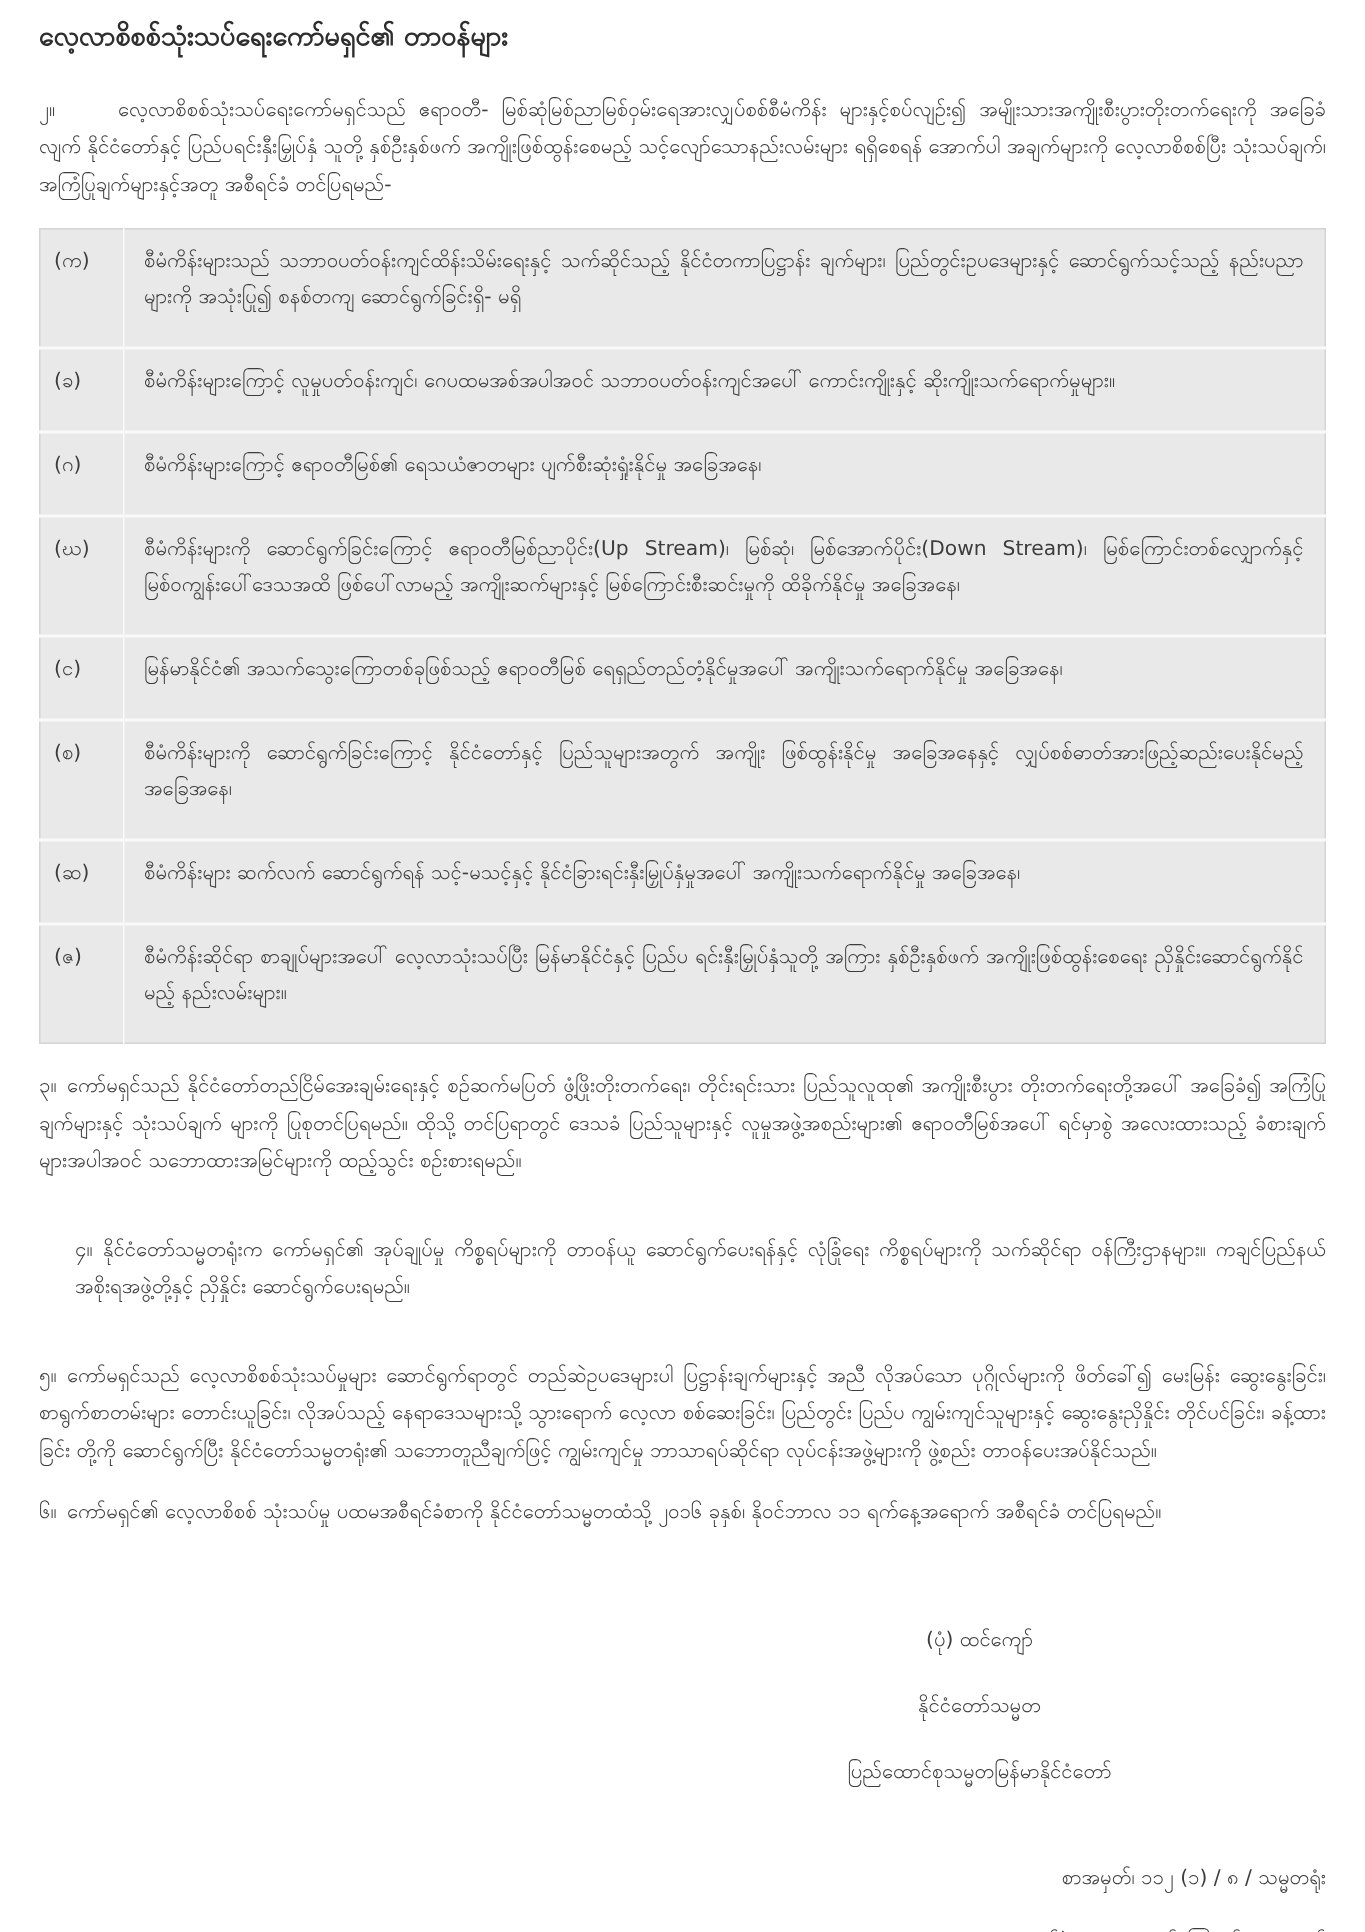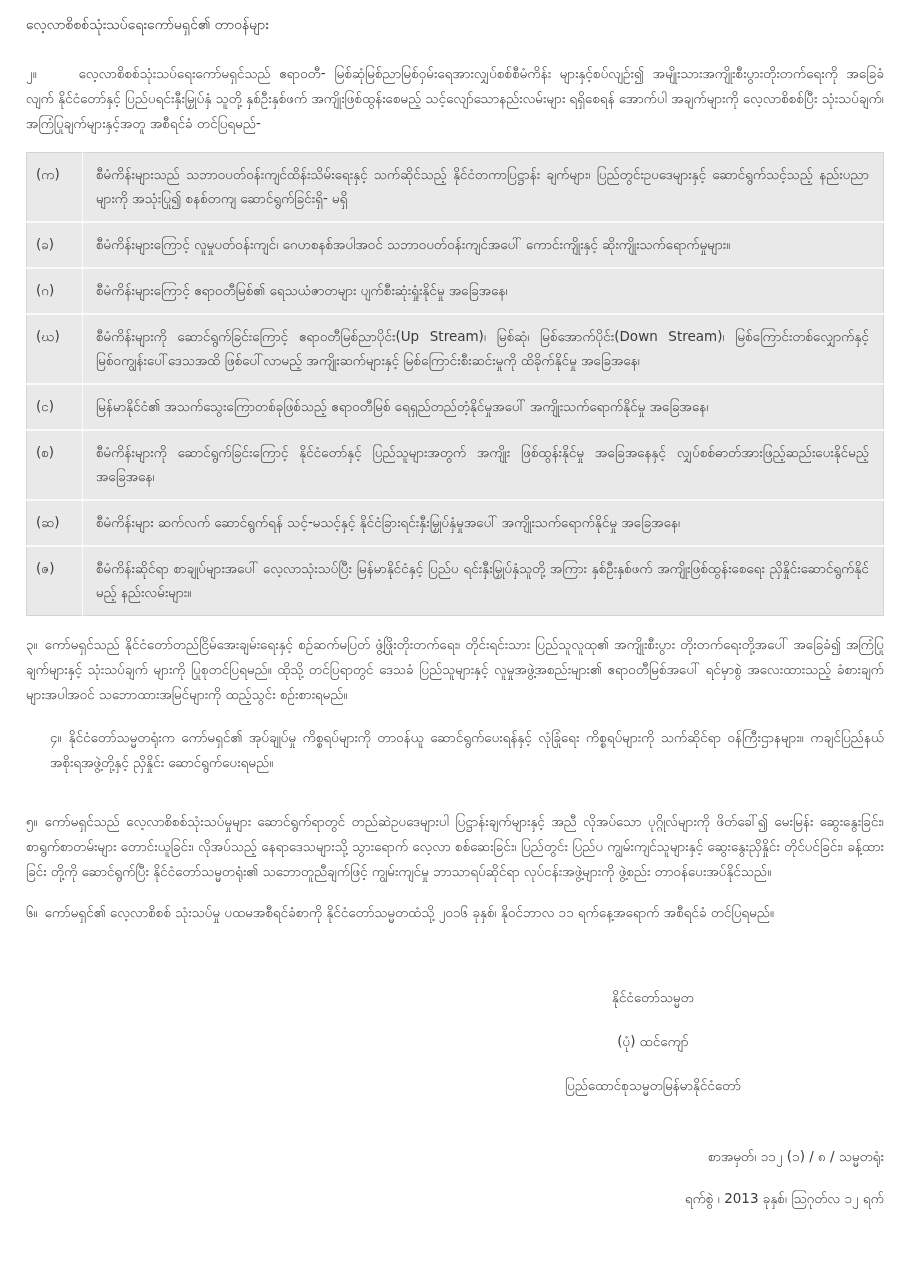--- a/index.html
+++ b/index.html
@@ -12,33 +12,33 @@
     min-height: 1288px;
     box-sizing: border-box;
     padding: 12px 26px 50px 26px;
     background: #ffffff;
     font-family: "DejaVu Sans", sans-serif;
     font-size: 13.5px;
     line-height: 25px;
     color: #3d3d3d;
   }
   .title {
-    font-size: 14px;
-    font-weight: normal;
+    font-size: 18px;
+    font-weight: bold;
     color: #2e2e2e;
     margin: 0 0 24px 0;
     line-height: 25px;
   }
   .para {
     text-align: justify;
     margin: 0 0 16px 0;
   }
   .para .g-lg { display: inline-block; width: 42px; }
   .para .g-sm { display: inline-block; width: 7px; }
-  .para-3 { margin-bottom: 18px; }
+  .para-3 { margin-bottom: 34px; }
   .para-4 { margin-bottom: 34px; margin-left: 24px; }
   .para-5 { }
   .para-6 { margin-bottom: 44px; }
   table.duties {
     width: 100%;
     border-collapse: collapse;
     background: #e9e9e9;
     border: 1px solid #d4d4d4;
     margin: 0 0 16px 0;
     font-size: 13.5px;
@@ -51,21 +51,21 @@
     vertical-align: top;
     line-height: 24px;
   }
   table.duties td.lbl {
     width: 40px;
     padding: 9px 6px 9px 9px;
     border-right: 1px solid #fafafa;
     white-space: nowrap;
   }
   table.duties td.txt {
-    padding: 9px 14px 11px 13px;
+    padding: 9px 14px 21px 13px;
     text-align: justify;
   }
   .signature {
     width: 330px;
     margin: 60px 0 46px 462px;
     text-align: center;
   }
   .signature p {
     margin: 0 0 19px 0;
     line-height: 25px;
@@ -86,21 +86,21 @@
   <p class="para para-2"><span>၂။</span><span class="g-lg"></span><span>လေ့လာစိစစ်သုံးသပ်ရေးကော်မရှင်သည် ဧရာဝတီ- မြစ်ဆုံမြစ်ညာမြစ်ဝှမ်းရေအားလျှပ်စစ်စီမံကိန်း များနှင့်စပ်လျဉ်း၍ အမျိုးသားအကျိုးစီးပွားတိုးတက်ရေးကို အခြေခံလျက် နိုင်ငံတော်နှင့် ပြည်ပရင်းနှီးမြှုပ်နှံ သူတို့ နှစ်ဦးနှစ်ဖက် အကျိုးဖြစ်ထွန်းစေမည့် သင့်လျော်သောနည်းလမ်းများ ရရှိစေရန် အောက်ပါ အချက်များကို လေ့လာစိစစ်ပြီး သုံးသပ်ချက်၊ အကြံပြုချက်များနှင့်အတူ အစီရင်ခံ တင်ပြရမည်-</span></p>
 
   <table class="duties">
     <tbody>
       <tr>
         <td class="lbl">(က)</td>
         <td class="txt">စီမံကိန်းများသည် သဘာဝပတ်ဝန်းကျင်ထိန်းသိမ်းရေးနှင့် သက်ဆိုင်သည့် နိုင်ငံတကာပြဋ္ဌာန်း ချက်များ၊ ပြည်တွင်းဥပဒေများနှင့် ဆောင်ရွက်သင့်သည့် နည်းပညာများကို အသုံးပြု၍ စနစ်တကျ ဆောင်ရွက်ခြင်းရှိ- မရှိ</td>
       </tr>
       <tr>
         <td class="lbl">(ခ)</td>
-        <td class="txt">စီမံကိန်းများကြောင့် လူမှုပတ်ဝန်းကျင်၊ ဂေဟစနစ်အပါအဝင် သဘာဝပတ်ဝန်းကျင်အပေါ် ကောင်းကျိုးနှင့် ဆိုးကျိုးသက်ရောက်မှုများ။</td>
+        <td class="txt">စီမံကိန်းများကြောင့် လူမှုပတ်ဝန်းကျင်၊ ဂေပထမအစ်အပါအဝင် သဘာဝပတ်ဝန်းကျင်အပေါ် ကောင်းကျိုးနှင့် ဆိုးကျိုးသက်ရောက်မှုများ။</td>
       </tr>
       <tr>
         <td class="lbl">(ဂ)</td>
         <td class="txt">စီမံကိန်းများကြောင့် ဧရာဝတီမြစ်၏ ရေသယံဇာတများ ပျက်စီးဆုံးရှုံးနိုင်မှု အခြေအနေ၊</td>
       </tr>
       <tr>
         <td class="lbl">(ဃ)</td>
         <td class="txt">စီမံကိန်းများကို ဆောင်ရွက်ခြင်းကြောင့် ဧရာဝတီမြစ်ညာပိုင်း(Up Stream)၊ မြစ်ဆုံ၊ မြစ်အောက်ပိုင်း(Down Stream)၊ မြစ်ကြောင်းတစ်လျှောက်နှင့် မြစ်ဝကျွန်းပေါ်ဒေသအထိ ဖြစ်ပေါ်လာမည့် အကျိုးဆက်များနှင့် မြစ်ကြောင်းစီးဆင်းမှုကို ထိခိုက်နိုင်မှု အခြေအနေ၊</td>
       </tr>
       <tr>
@@ -124,21 +124,21 @@
 
   <p class="para para-3"><span>၃။</span><span class="g-sm"></span><span>ကော်မရှင်သည် နိုင်ငံတော်တည်ငြိမ်အေးချမ်းရေးနှင့် စဉ်ဆက်မပြတ် ဖွံ့ဖြိုးတိုးတက်ရေး၊ တိုင်းရင်းသား ပြည်သူလူထု၏ အကျိုးစီးပွား တိုးတက်ရေးတို့အပေါ် အခြေခံ၍ အကြံပြုချက်များနှင့် သုံးသပ်ချက် များကို ပြုစုတင်ပြရမည်။ ထိုသို့ တင်ပြရာတွင် ဒေသခံ ပြည်သူများနှင့် လူမှုအဖွဲ့အစည်းများ၏ ဧရာဝတီမြစ်အပေါ် ရင်မှာစွဲ အလေးထားသည့် ခံစားချက်များအပါအဝင် သဘောထားအမြင်များကို ထည့်သွင်း စဉ်းစားရမည်။</span></p>
 
   <p class="para para-4"><span>၄။</span><span class="g-sm"></span><span>နိုင်ငံတော်သမ္မတရုံးက ကော်မရှင်၏ အုပ်ချုပ်မှု ကိစ္စရပ်များကို တာဝန်ယူ ဆောင်ရွက်ပေးရန်နှင့် လုံခြုံရေး ကိစ္စရပ်များကို သက်ဆိုင်ရာ ဝန်ကြီးဌာနများ။ ကချင်ပြည်နယ် အစိုးရအဖွဲ့တို့နှင့် ညှိနှိုင်း ဆောင်ရွက်ပေးရမည်။</span></p>
 
   <p class="para para-5"><span>၅။</span><span class="g-sm"></span><span>ကော်မရှင်သည် လေ့လာစိစစ်သုံးသပ်မှုများ ဆောင်ရွက်ရာတွင် တည်ဆဲဥပဒေများပါ ပြဋ္ဌာန်းချက်များနှင့် အညီ လိုအပ်သော ပုဂ္ဂိုလ်များကို ဖိတ်ခေါ်၍ မေးမြန်း ဆွေးနွေးခြင်း၊ စာရွက်စာတမ်းများ တောင်းယူခြင်း၊ လိုအပ်သည့် နေရာဒေသများသို့ သွားရောက် လေ့လာ စစ်ဆေးခြင်း၊ ပြည်တွင်း ပြည်ပ ကျွမ်းကျင်သူများနှင့် ဆွေးနွေးညှိနှိုင်း တိုင်ပင်ခြင်း၊ ခန့်ထားခြင်း တို့ကို ဆောင်ရွက်ပြီး နိုင်ငံတော်သမ္မတရုံး၏ သဘောတူညီချက်ဖြင့် ကျွမ်းကျင်မှု ဘာသာရပ်ဆိုင်ရာ လုပ်ငန်းအဖွဲ့များကို ဖွဲ့စည်း တာဝန်ပေးအပ်နိုင်သည်။</span></p>
 
   <p class="para para-6"><span>၆။</span><span class="g-sm"></span><span>ကော်မရှင်၏ လေ့လာစိစစ် သုံးသပ်မှု ပထမအစီရင်ခံစာကို နိုင်ငံတော်သမ္မတထံသို့ ၂၀၁၆ ခုနှစ်၊ နိုဝင်ဘာလ ၁၁ ရက်နေ့အရောက် အစီရင်ခံ တင်ပြရမည်။</span></p>
 
   <div class="signature">
+    <p>(ပုံ) ထင်ကျော်</p>
     <p>နိုင်ငံတော်သမ္မတ</p>
-    <p>(ပုံ) ထင်ကျော်</p>
     <p>ပြည်ထောင်စုသမ္မတမြန်မာနိုင်ငံတော်</p>
   </div>
 
   <p class="footer-line">စာအမှတ်၊ ၁၁၂ (၁) / ၈ / သမ္မတရုံး</p>
   <p class="footer-line">ရက်စွဲ ၊ 2013 ခုနှစ်၊ သြဂုတ်လ ၁၂ ရက်</p>
 
 </div>
 
 </body></html>

